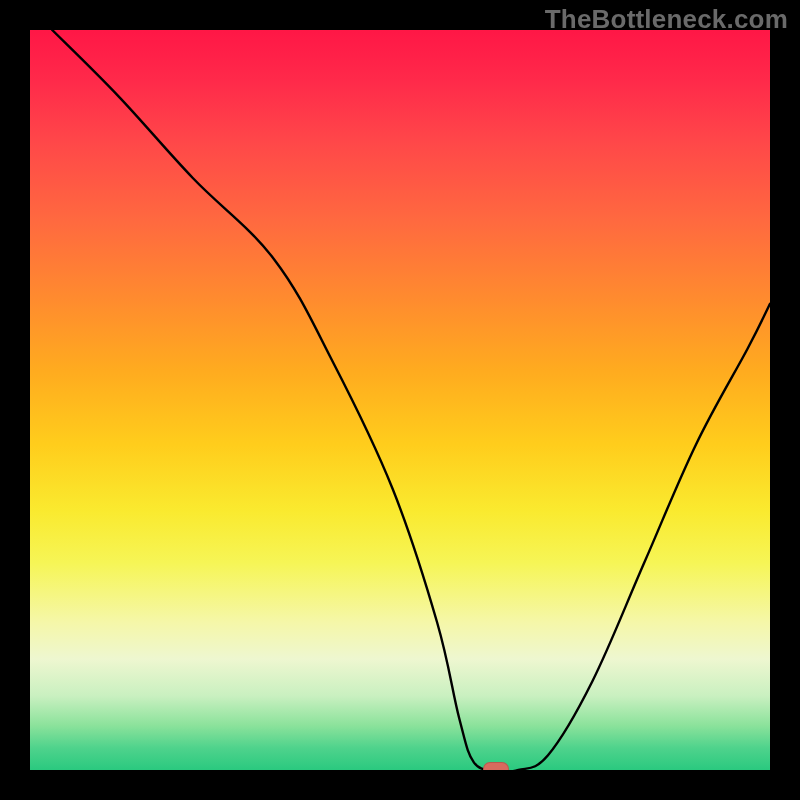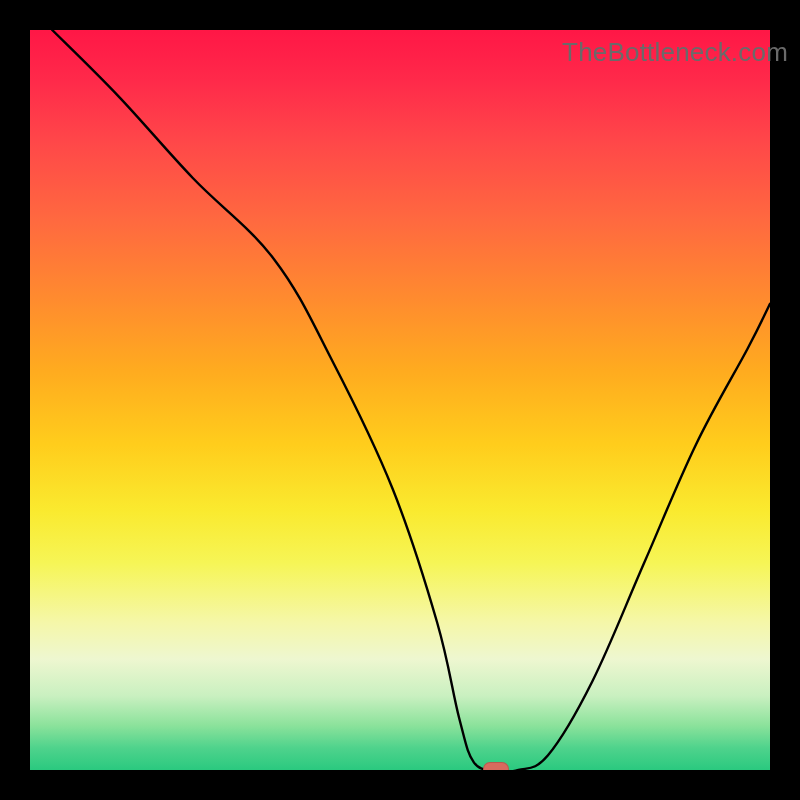--- a/index.html
+++ b/index.html
@@ -18,24 +18,23 @@
     width: 800px;
     height: 800px;
     background: #000;
   }
   .watermark {
     position: absolute;
     top: 4px;
     right: 12px;
     color: #6a6a6a;
     font-size: 26px;
-    font-weight: 400;
+    font-weight: 700;
     letter-spacing: 0.2px;
     z-index: 5;
-    margin-top: 33px;
   }
   
   .plot {
     position: absolute;
     left: 30px;
     top: 30px;
     width: 740px;
     height: 740px;
     overflow: hidden;
   }

